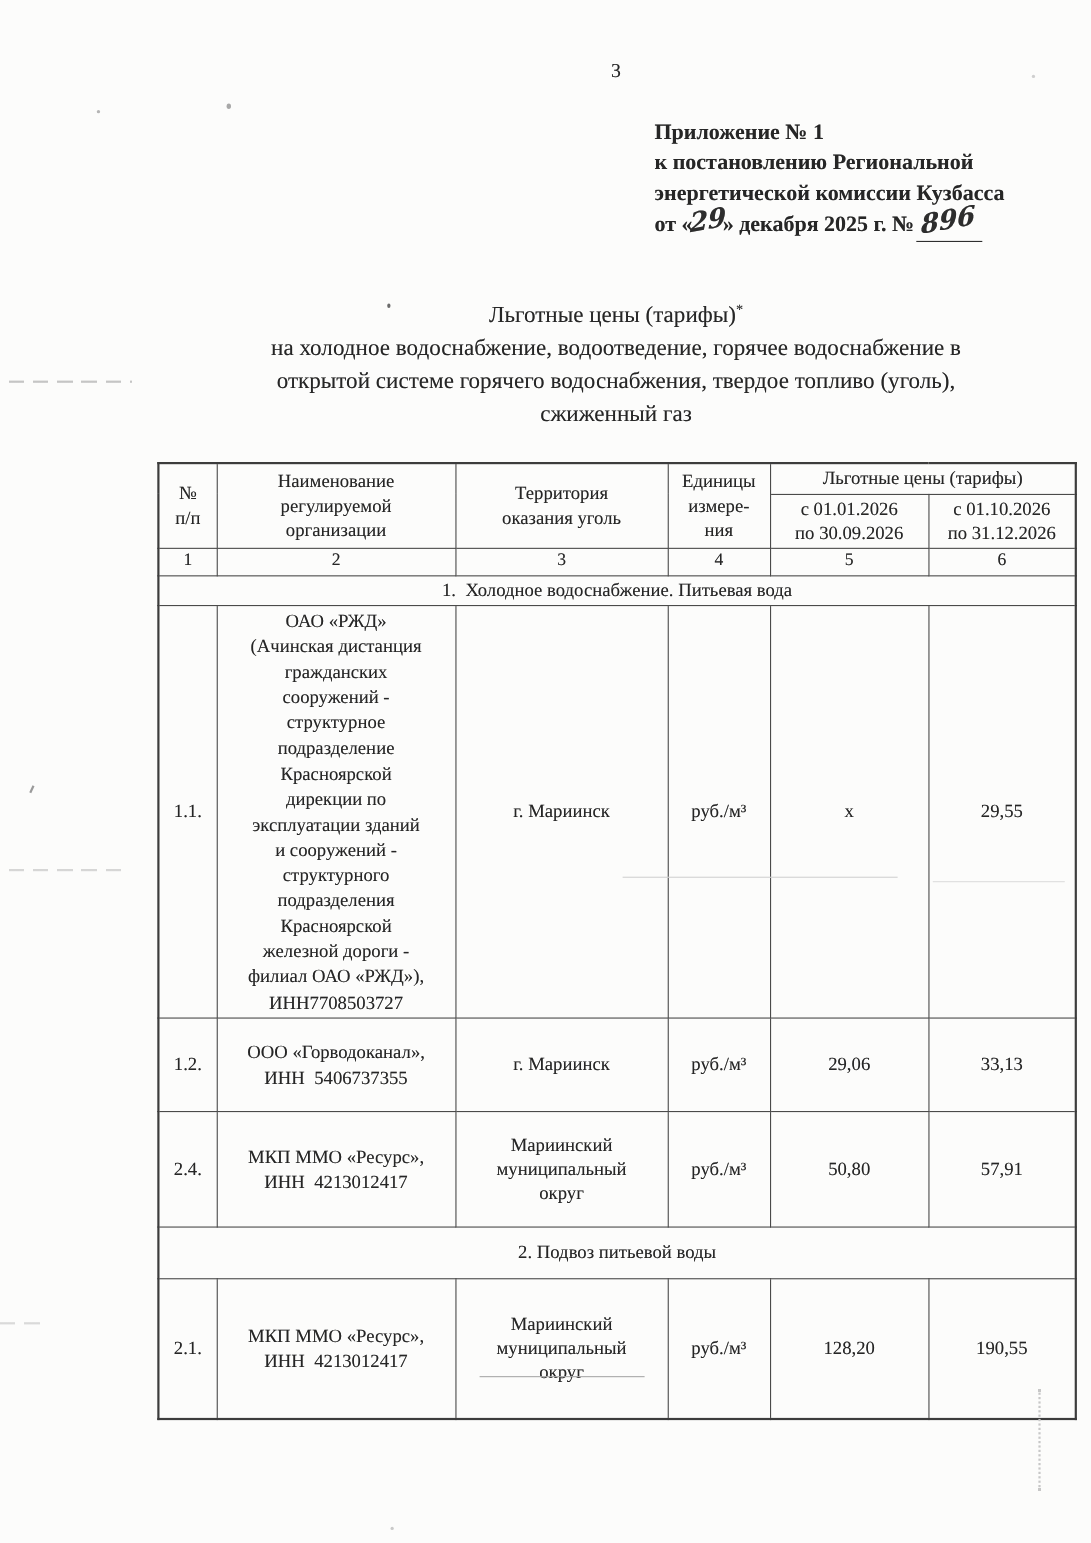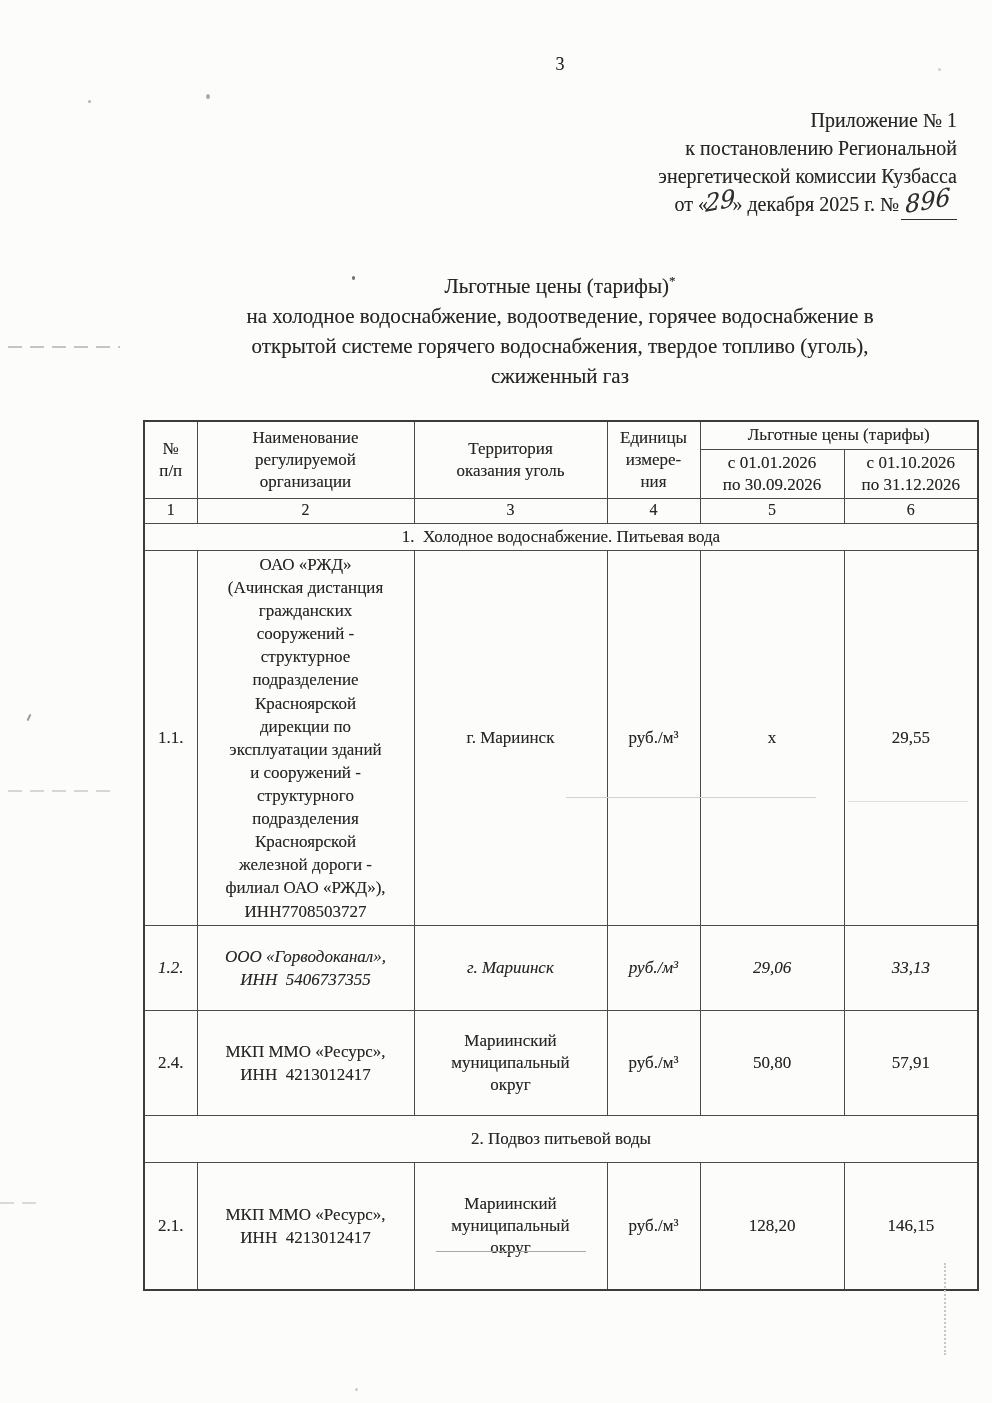--- a/index.html
+++ b/index.html
@@ -21,23 +21,24 @@
     position: absolute;
     left: 540px; top: 54px;
     width: 40px;
     text-align: center;
     font-size: 18px;
   }
   .appendix {
     position: absolute;
     left: 595px; top: 106px;
     width: 362px;
-    text-align: right;
+    text-align: left;
     font-size: 20px;
     line-height: 28px;
+    font-weight: bold;
   }
   .date-line { white-space: nowrap; }
   .hand {
     display: inline-block;
     font-family: "DejaVu Serif", serif;
     font-style: italic;
     font-size: 24px;
     line-height: 20px;
     color: #2d2d2d;
     transform: rotate(-10deg) skewX(-10deg);
@@ -84,21 +85,21 @@
     line-height: 1.36;
     margin-top: 31px;
   }
   tr.h-group { height: 28px; }
   tr.h-sub   { height: 47px; }
   tr.nums    { height: 25px; font-size: 16px; }
   tr.nums td { padding: 0 4px; }
   tr.sec-row { height: 23px; }
   tr.sec-row-2 { height: 47px; }
   tr.row-11  { height: 375px; }
-  tr.row-12  { height: 85px; font-style: italic; }
+  tr.row-12  { height: 85px; }
   tr.row-13  { height: 105px; }
   tr.row-21  { height: 128px; }
   .artifact { position: absolute; pointer-events: none; }
   .dash-line {
     height: 2px;
     background: repeating-linear-gradient(to right, #b7b7b7 0 14px, transparent 14px 22px);
     opacity: 0.8;
   }
   .speck { border-radius: 50%; background: #b5b5b5; }
   .vdots {
@@ -216,21 +217,21 @@
       </tr>
       <tr class="row-21">
         <td>2.1.</td>
         <td class="org-cell">МКП ММО «Ресурс»,
 ИНН  4213012417</td>
         <td>Мариинский
 муниципальный
 округ</td>
         <td>руб./м³</td>
         <td>128,20</td>
-        <td>146,15</td>
+        <td>190,55</td>
       </tr>
     </tbody>
   </table>
 
   <div class="artifact dash-line" style="left:8px; top:346px; width:112px;"></div>
   <div class="artifact dash-line" style="left:8px; top:790px; width:104px; opacity:0.55;"></div>
   <div class="artifact dash-line" style="left:0; top:1202px; width:38px; opacity:0.5;"></div>
   <div class="artifact speck" style="left:88px; top:100px; width:3px; height:3px;"></div>
   <div class="artifact speck" style="left:206px; top:94px; width:4px; height:5px; background:#a8a8a8;"></div>
   <div class="artifact speck" style="left:938px; top:68px; width:3px; height:3px; background:#cfcfcf;"></div>

